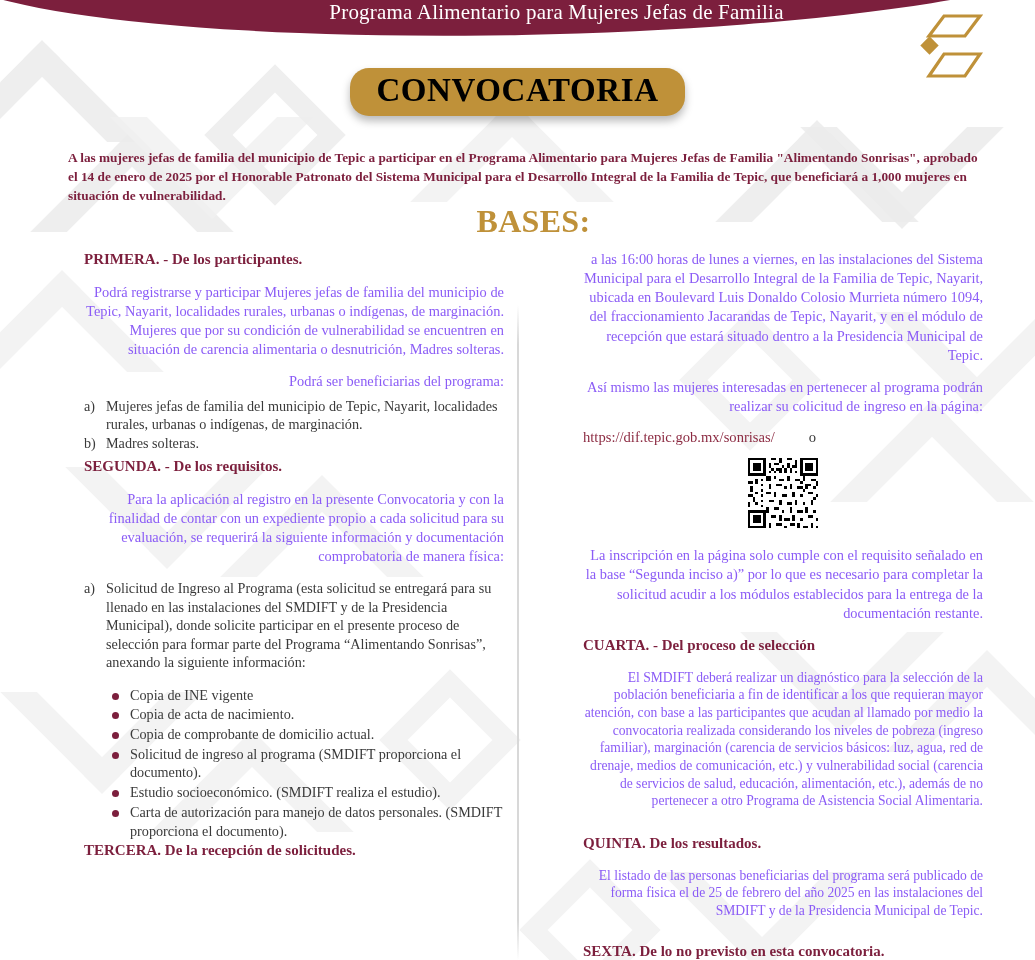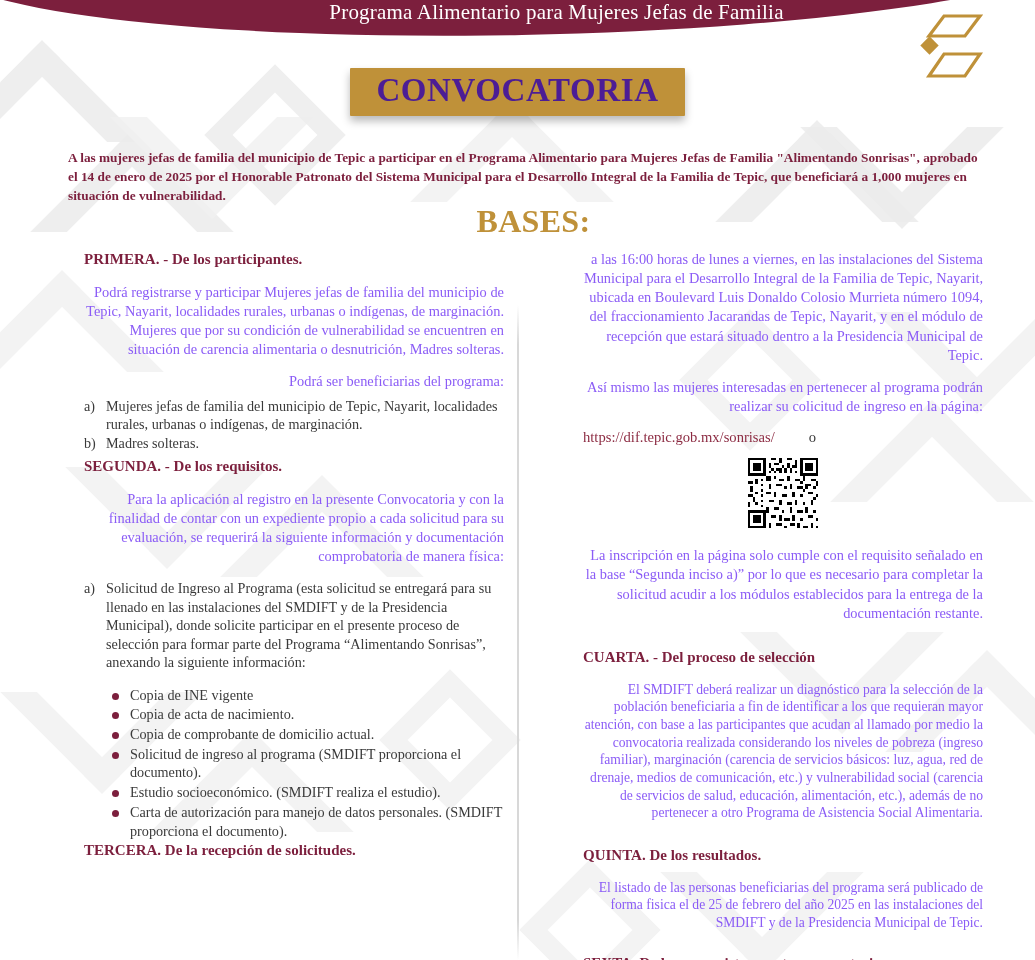--- a/index.html
+++ b/index.html
@@ -89,26 +89,26 @@
     position: absolute;
     top: 68px;
     left: 0;
     width: 1035px;
     text-align: center;
     z-index: 3;
   }
   .convocatoria-banner {
     display: inline-block;
     background: #bf9139;
-    color: #4c1d95;
+    color: #000000;
     font-size: 33px;
     font-weight: bold;
     letter-spacing: .6px;
     padding: 4px 26px 7px 26px;
-    border-radius: 1px;
+    border-radius: 19px;
     box-shadow: 0 5px 9px rgba(0,0,0,.28);
     line-height: 1.12;
   }
 
   
   .content {
     position: absolute;
     inset: 0;
     z-index: 2;
   }
@@ -438,21 +438,21 @@
             <rect x="24" y="11" width="1" height="1"></rect>
             <rect x="27" y="10" width="1" height="2"></rect>
             <rect x="26" y="16" width="1" height="1"></rect>
             <rect x="22" y="13" width="1" height="1"></rect>
         </g>
       </svg>
     </div>
 
     <p class="body">La inscripción en la página solo cumple con el requisito señalado en la base “Segunda inciso a)” por lo que es necesario para completar la solicitud acudir a los módulos establecidos para la entrega de la documentación restante.</p>
 
-    <h3 class="sec" style="margin-top:25px">CUARTA. -  Del proceso de selección</h3>
+    <h3 class="sec" style="margin-top:13px">CUARTA. -  Del proceso de selección</h3>
     <p class="body dense">El SMDIFT deberá realizar un diagnóstico para la selección de la población beneficiaria a fin de identificar a los que requieran mayor atención, con base a las participantes que acudan al llamado por medio la convocatoria realizada considerando los niveles de pobreza  (ingreso familiar), marginación (carencia de servicios básicos: luz,  agua, red de drenaje, medios de comunicación, etc.) y vulnerabilidad social (carencia de servicios de salud, educación, alimentación, etc.), además de no pertenecer a otro Programa de Asistencia Social Alimentaria.</p>
 
     <h3 class="sec" style="margin-top:24px">QUINTA. De los resultados.</h3>
     <p class="body dense">El listado de las personas beneficiarias del programa será publicado de forma fisica el de 25  de febrero del año 2025 en las instalaciones del SMDIFT y de la Presidencia Municipal de Tepic.</p>
 
     <h3 class="sec" style="margin-top:22px">SEXTA. De lo no previsto en esta convocatoria.</h3>
   </div>
 
 </div>
 

